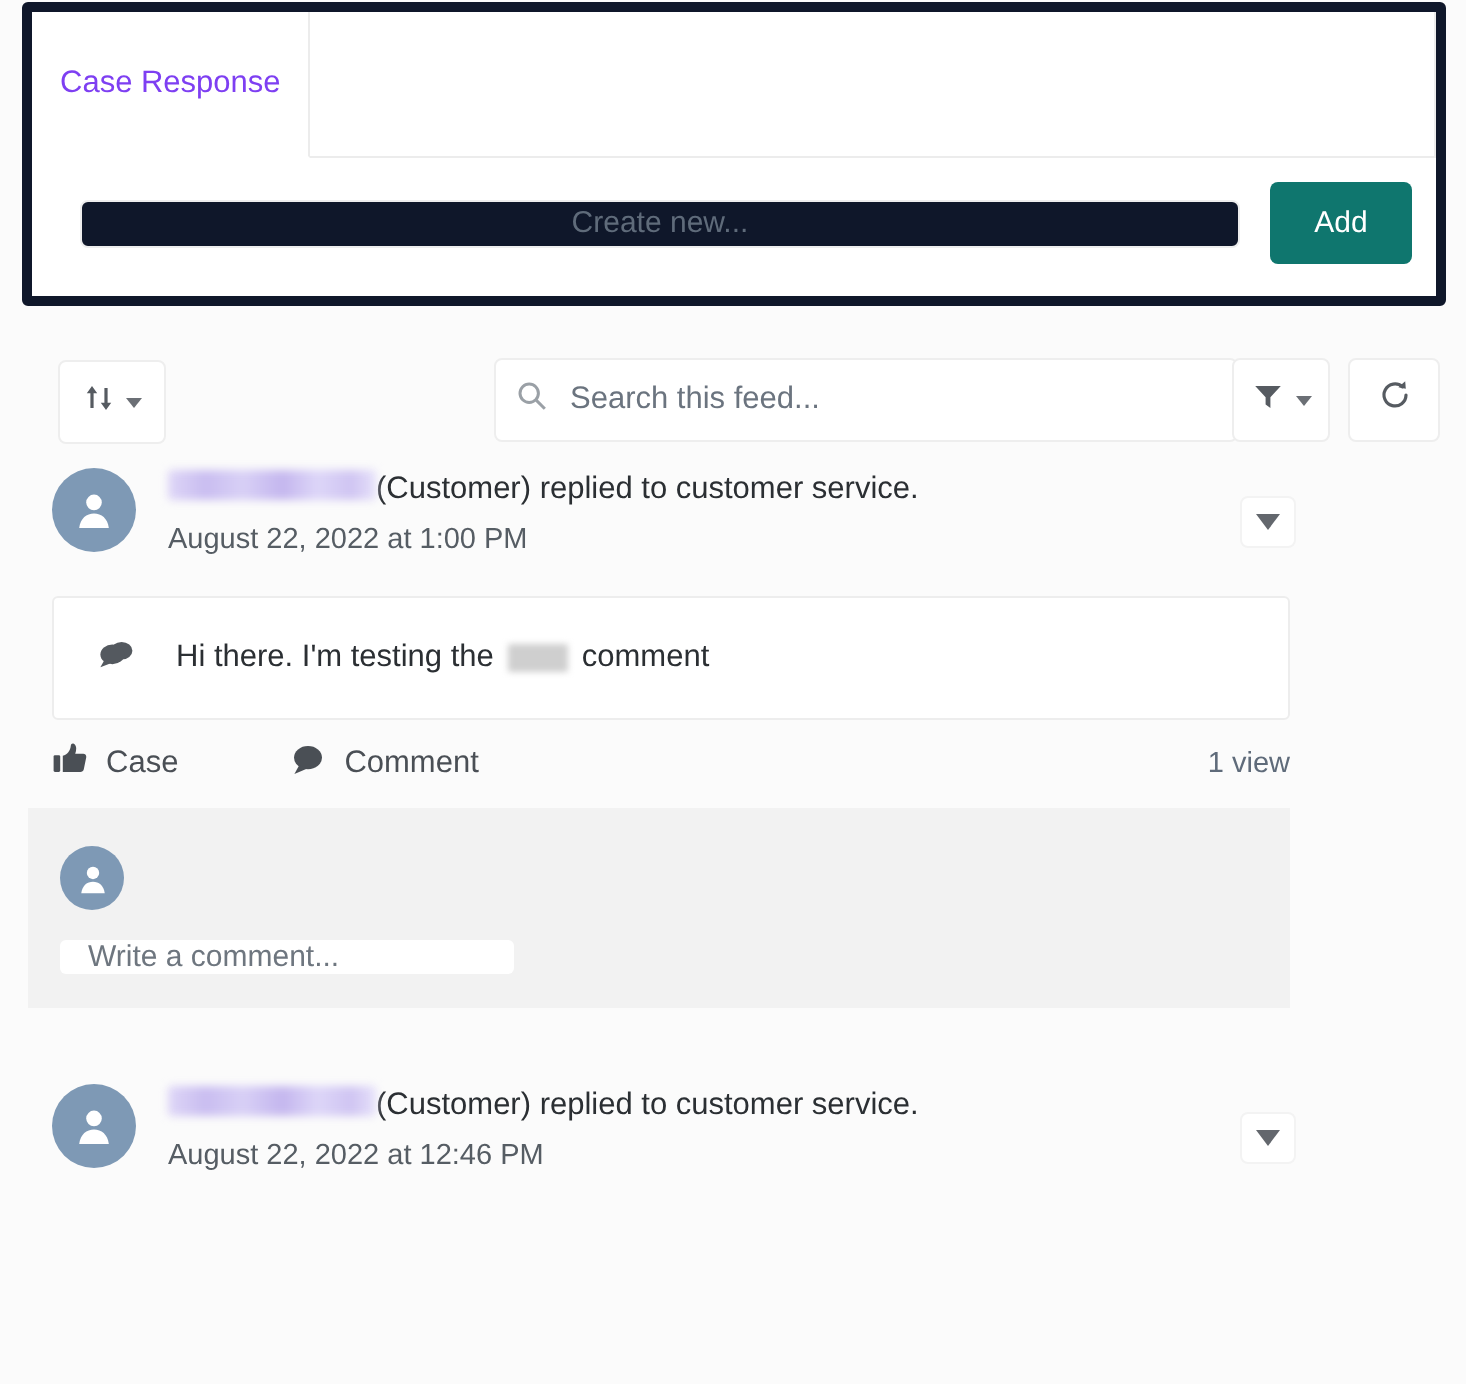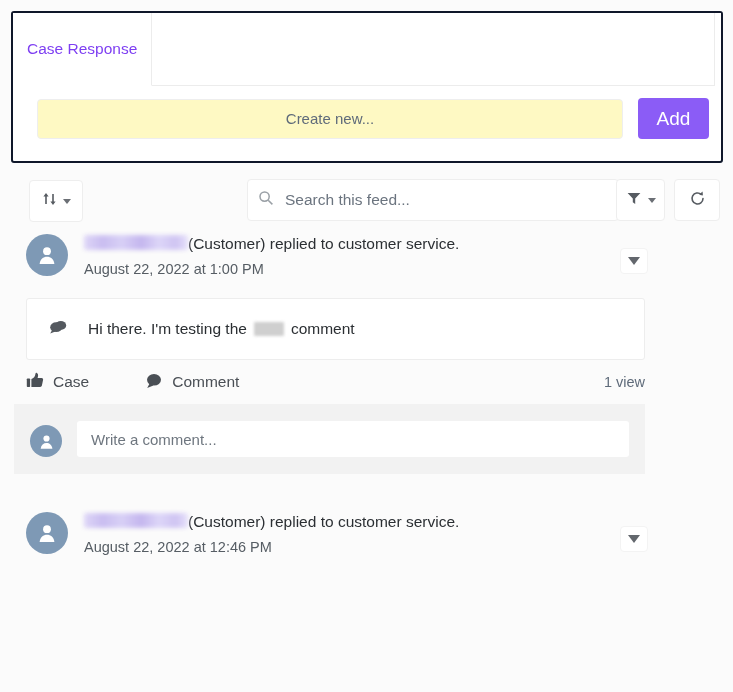--- a/index.html
+++ b/index.html
@@ -18,25 +18,25 @@
     width: 733px;
     height: 692px;
     background: #fbfbfb;
     overflow: hidden;
   }
 
   
   .top-card {
     position: absolute;
     left: 11px;
-    top: 11px;
+    top: 1px;
     width: 712px;
     height: 152px;
     background: #ffffff;
-    border: 2px solid #0f172a;
+    border: 5px solid #0f172a;
     border-radius: 3px;
   }
 
   .tabbar {
     display: flex;
     height: 73px;
     align-items: stretch;
   }
   .tab {
     display: flex;
@@ -63,42 +63,42 @@
   }
 
   .create-row {
     display: flex;
     align-items: center;
     padding: 12px 12px 0 24px;
     gap: 15px;
   }
   .create-input {
     flex: 1;
-    height: 40px;
+    height: 24px;
     border: 1px solid #eeeeee;
     border-radius: 4px;
-    background: #fef9c3;
+    background: #0f172a;
     font-family: "Liberation Sans", sans-serif;
     font-size: 15px;
     color: #5f6b7a;
     text-align: center;
     outline: none;
     padding: 0 10px;
   }
   .create-input::placeholder { color: #5f6b7a; opacity: 1; }
 
   .add-btn {
     width: 71px;
     height: 41px;
-    background: #8b5cf6;
+    background: #0f766e;
     color: #ffffff;
     border: none;
     border-radius: 4px;
     font-family: "Liberation Sans", sans-serif;
-    font-size: 19px;
+    font-size: 15px;
     cursor: pointer;
     line-height: 1;
   }
 
   
   .toolbar {
     position: absolute;
     left: 11px;
     top: 179px;
     width: 712px;
@@ -282,22 +282,23 @@
     right: 14px;
     font-size: 14.5px;
     color: #5f6b7a;
   }
 
   .comment-band {
     background: #f2f2f2;
     margin: 0 14px 0 14px;
     padding: 17px 16px;
     display: flex;
-    align-items: flex-end;
+    align-items: flex-start;
     gap: 15px;
+    flex-direction: column;
   }
   .comment-input {
     flex: 1;
     height: 36px;
     background: #ffffff;
     border: none;
     border-radius: 3px;
     outline: none;
     padding: 0 14px;
     font-family: "Liberation Sans", sans-serif;

